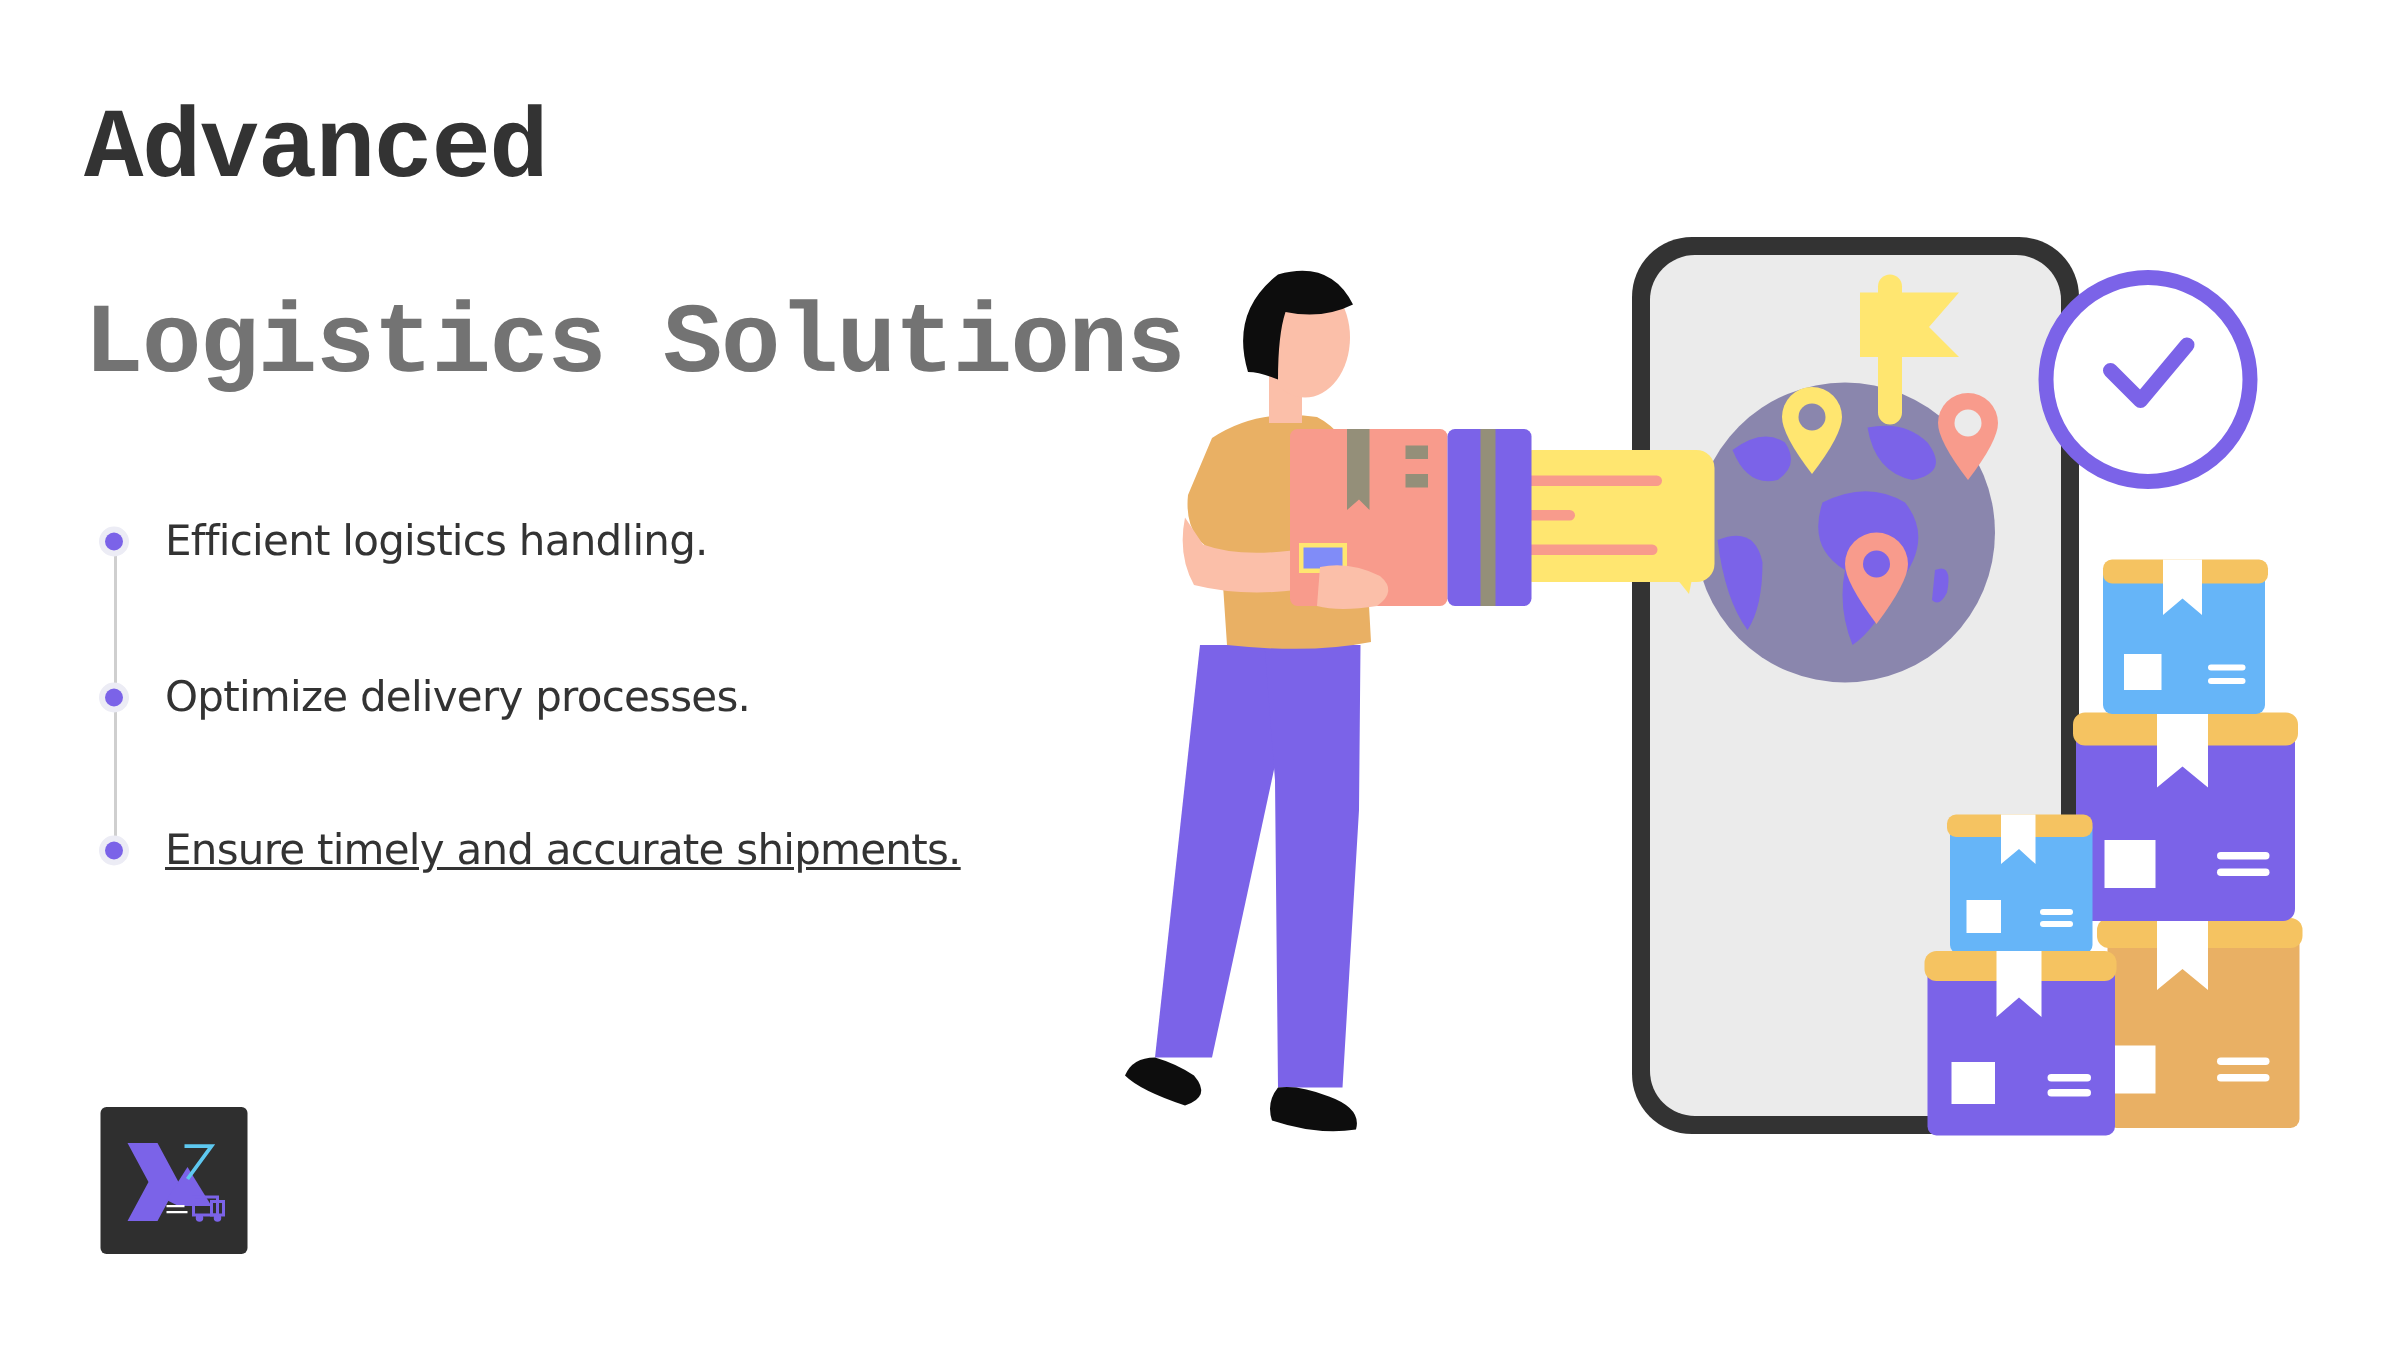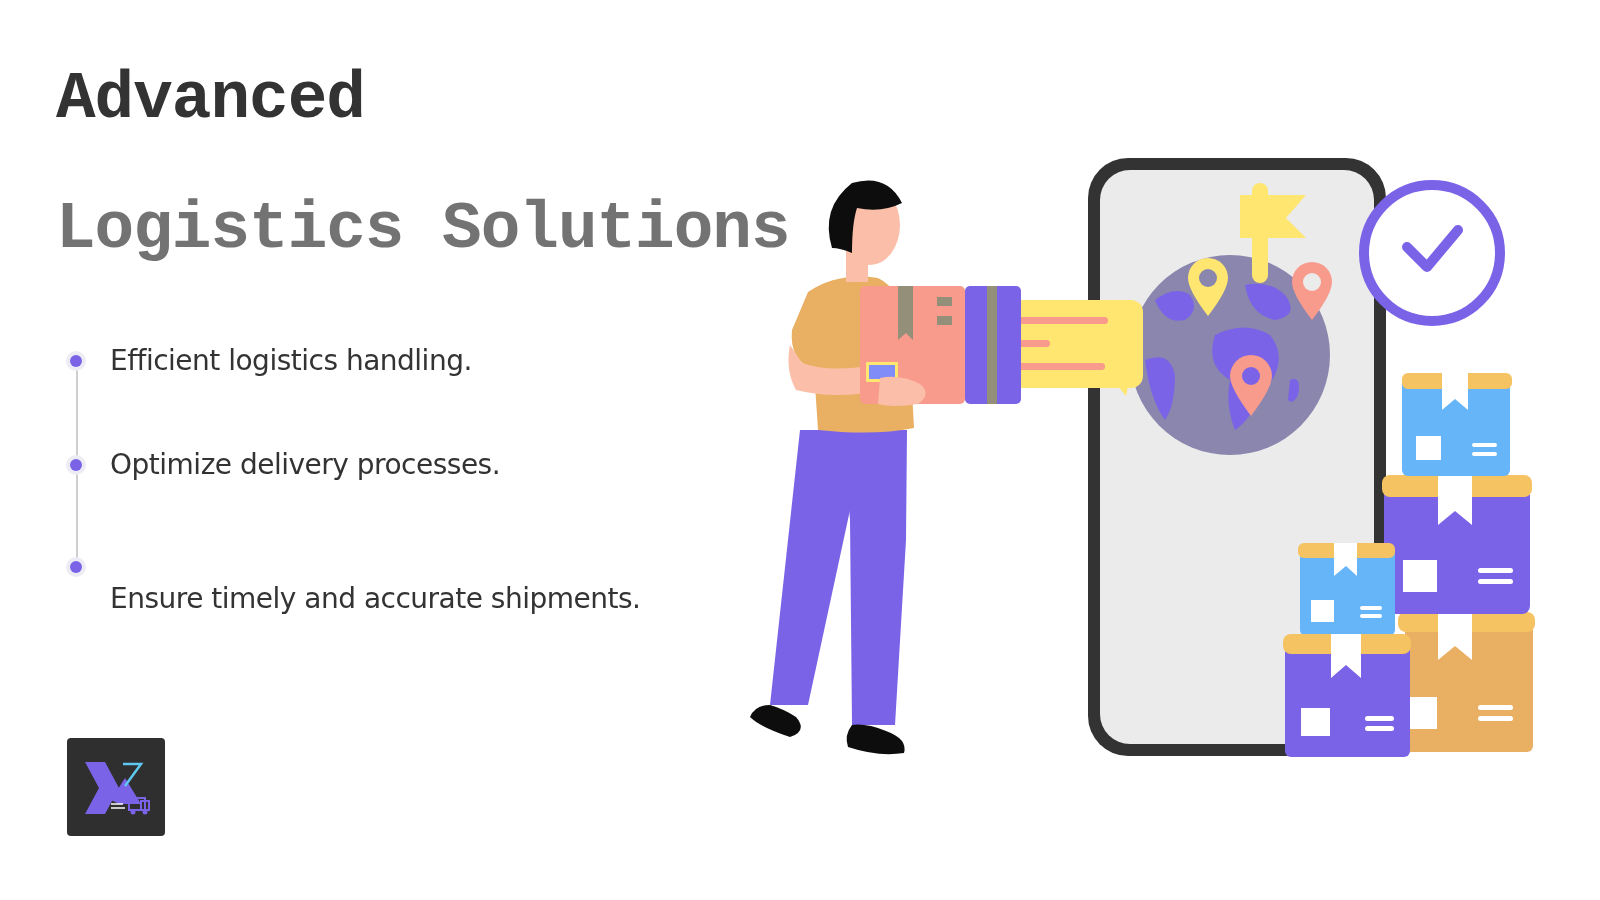--- a/index.html
+++ b/index.html
@@ -22,21 +22,21 @@
   <div class="title title-2">Logistics Solutions</div>
 </div>
 
 <div>
   <div class="timeline"></div>
   <div class="bullet" style="top:351px"></div>
   <div class="item" style="top:336px">Efficient logistics handling.</div>
   <div class="bullet" style="top:455px"></div>
   <div class="item" style="top:440px">Optimize delivery processes.</div>
   <div class="bullet" style="top:557px"></div>
-  <div class="item" style="top:574px; width:560px;">Ensure timely and accurate shipments.</div>
+  <div class="item" style="top:542px; width:560px;text-decoration:underline;">Ensure timely and accurate shipments.</div>
 </div>
 
 <div class="logo">
   <svg width="98" height="98" viewBox="0 0 98 98">
     <polygon points="18,24 38,24 52,50 38,76 18,76 32,50" fill="#7b63e8"></polygon>
     <polygon points="44,62 58,40 74,66 52,66" fill="#7b63e8"></polygon>
     <polyline points="56,26 74,26 58,48" fill="none" stroke="#5ec8f0" stroke-width="2.5"></polyline>
     <rect x="62" y="60" width="16" height="12" fill="none" stroke="#7b63e8" stroke-width="2"></rect>
     <rect x="74" y="63" width="8" height="9" fill="none" stroke="#7b63e8" stroke-width="2"></rect>
     <circle cx="66" cy="74" r="2.5" fill="#7b63e8"></circle>

